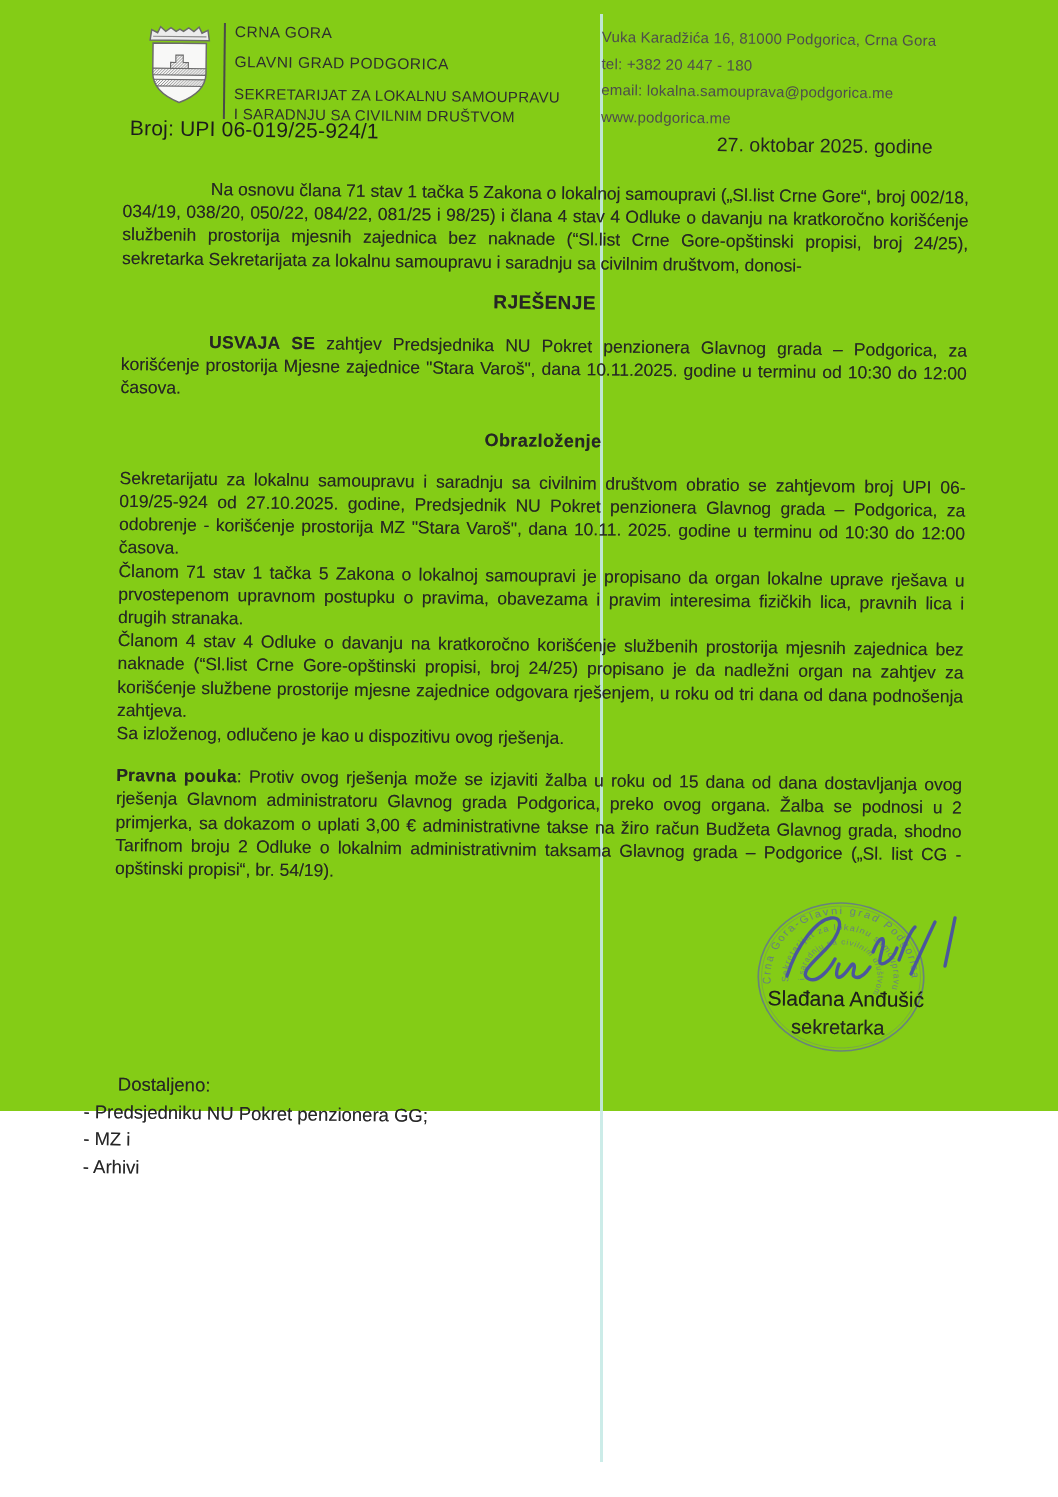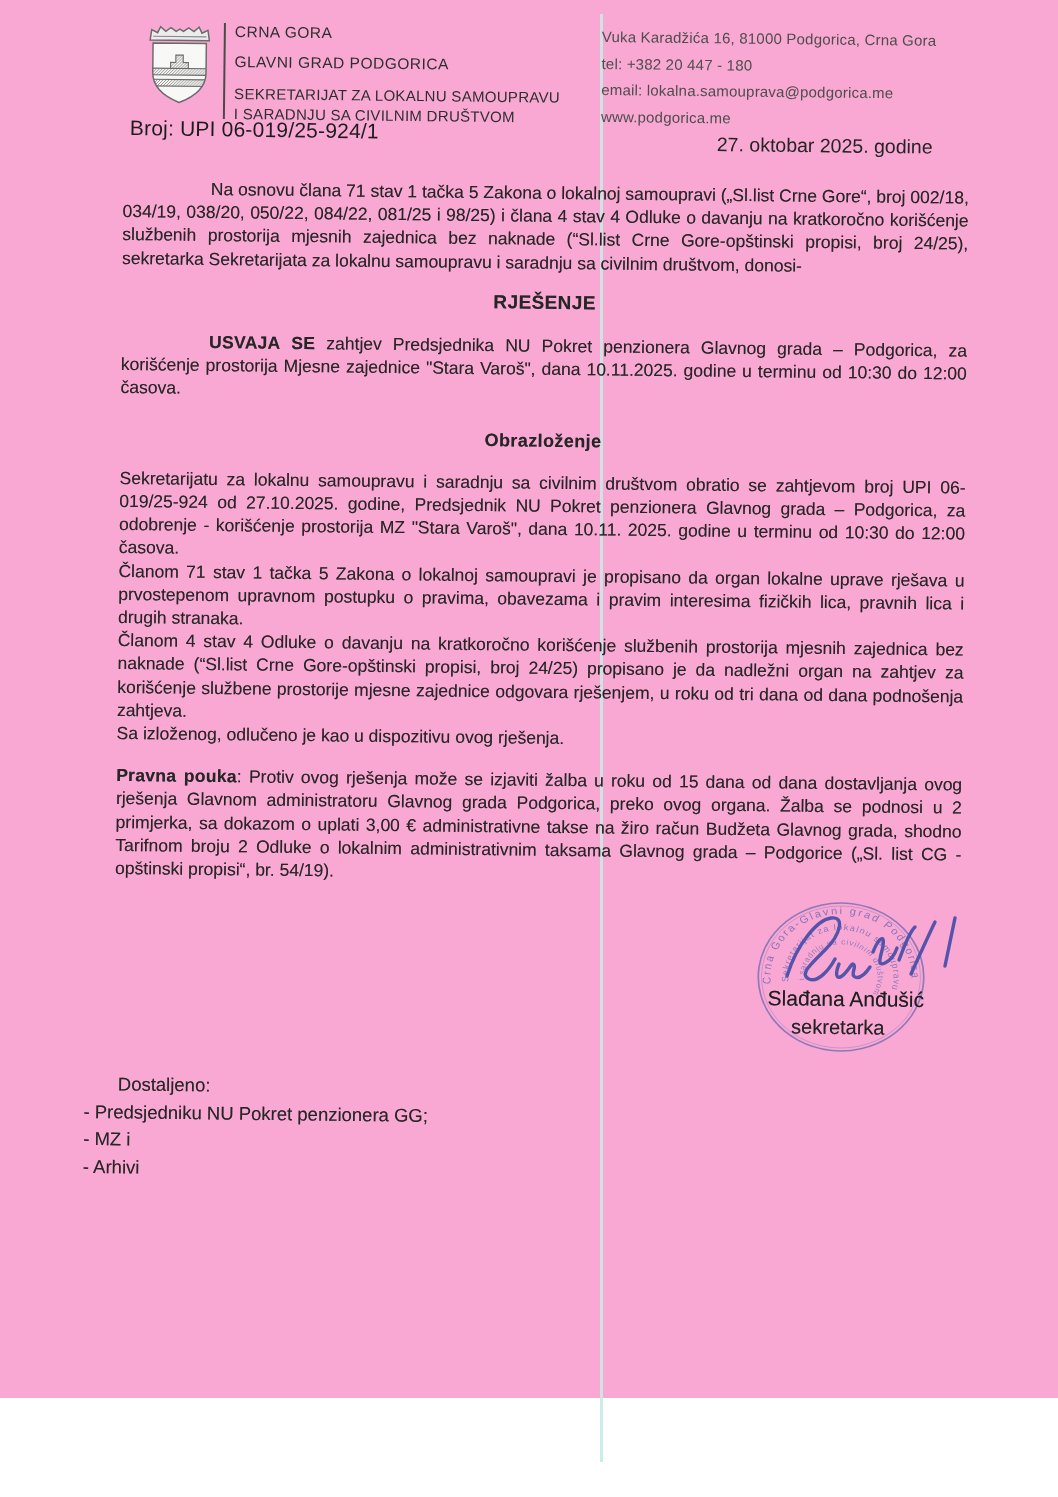--- a/index.html
+++ b/index.html
@@ -3,22 +3,22 @@
 <meta charset="utf-8">
 <style>
   html,body{margin:0;padding:0;}
   body{
     width:1058px;height:1497px;
     background:#ffffff;
     font-family:"Liberation Sans","DejaVu Sans",sans-serif;
     overflow:hidden;
   }
   .page{
-    position:relative;width:1058px;height:1398px;
-    background:#f9a8d4;
+    position:relative;width:1058px;height:1111px;
+    background:#84cc16;
     color:#232323;
   }
   .abs{position:absolute;}
   .tilt{transform:rotate(0.65deg);transform-origin:0 0;}
   .scan-line{
     left:600px;top:14px;width:3px;height:1448px;
     opacity:.9;
   }
   
   .header-left{left:143px;top:18px;width:450px;height:110px;}

